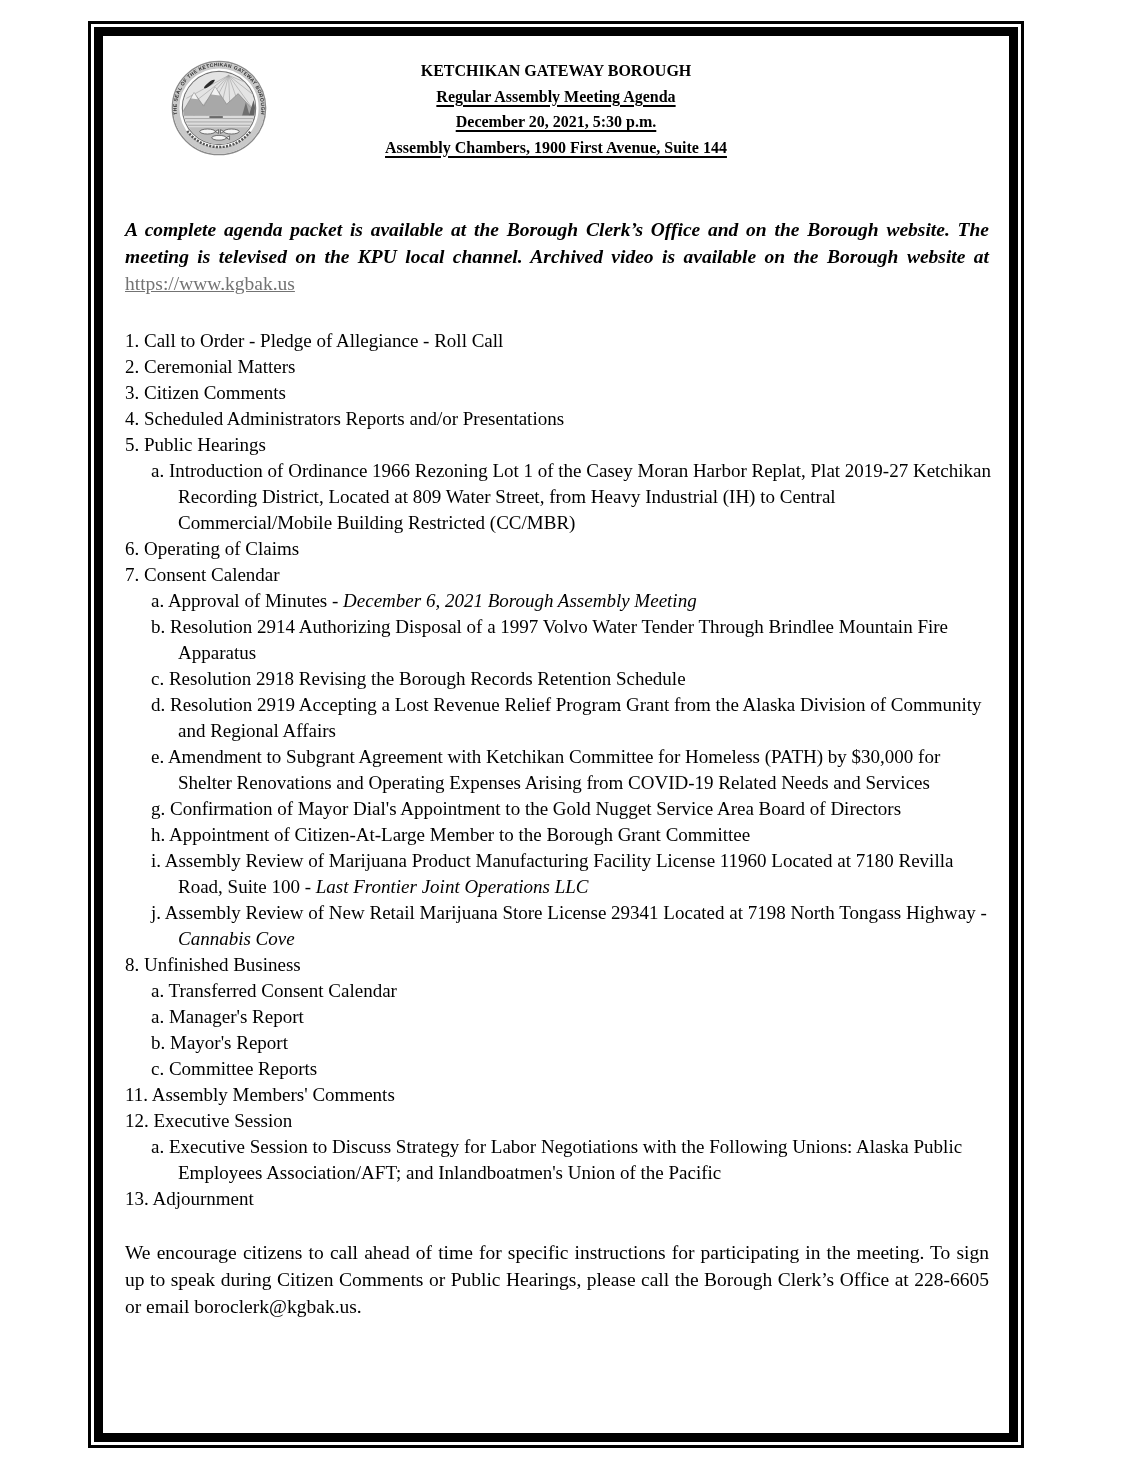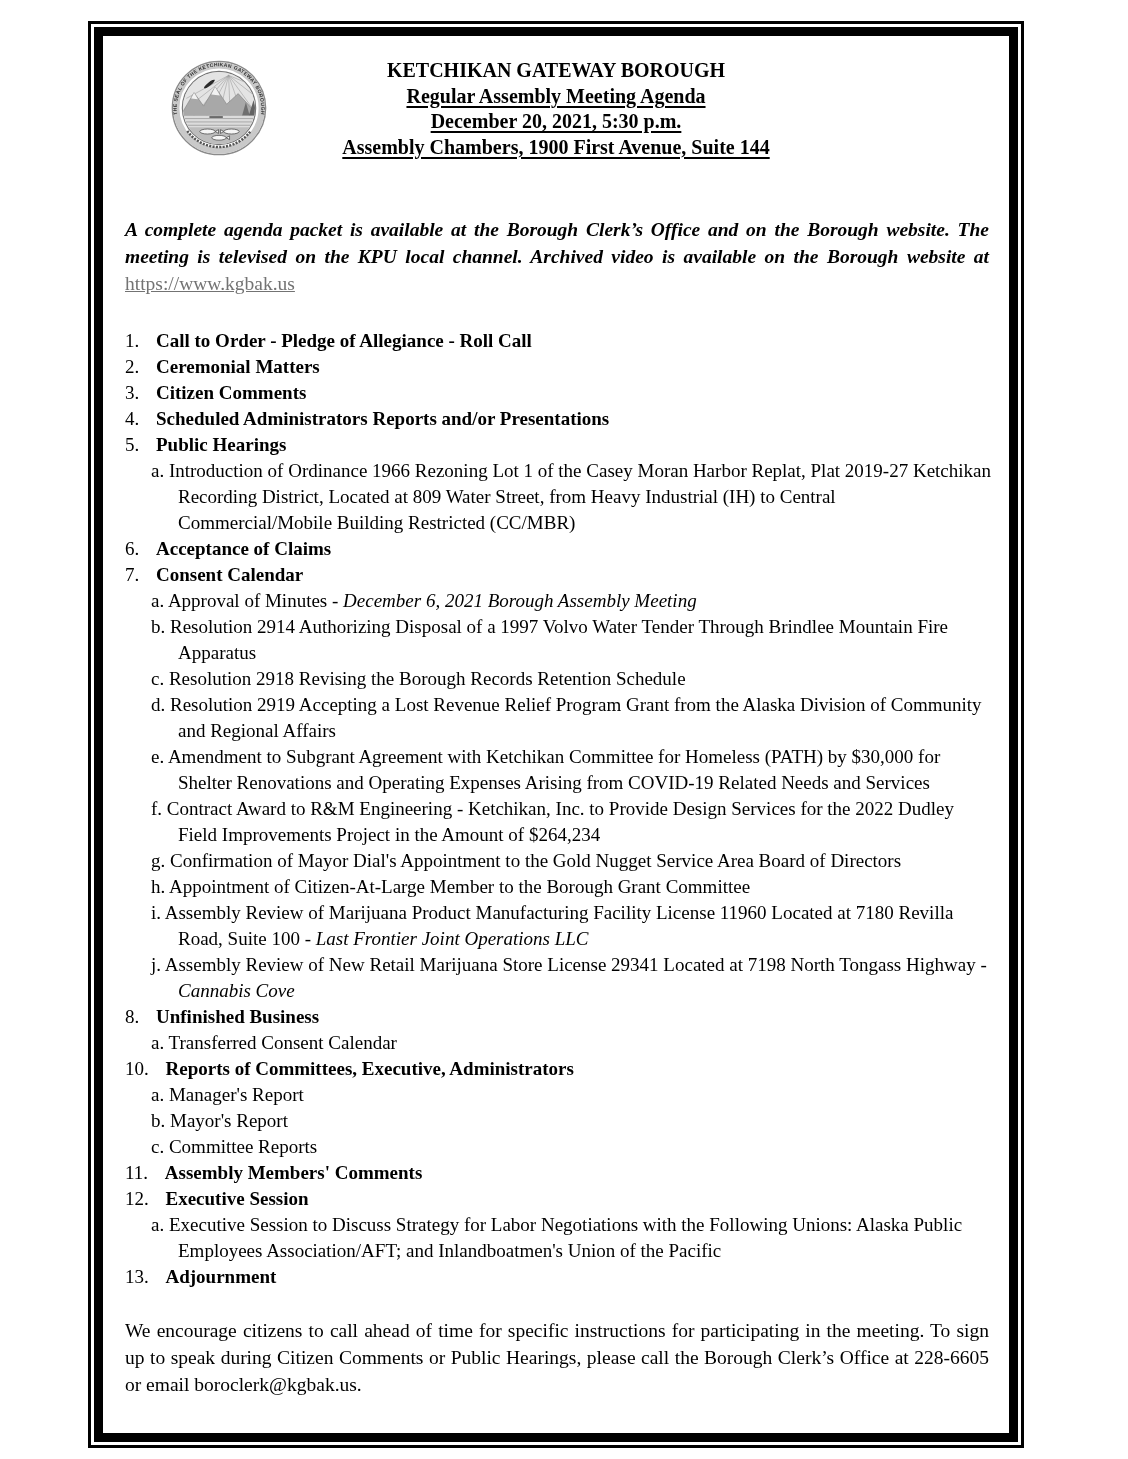--- a/index.html
+++ b/index.html
@@ -31,21 +31,21 @@
     min-height: 148px;
   }
   .seal {
     position: absolute;
     left: 54px; top: 24px;
     width: 96px; height: 96px;
   }
   .header-line {
     text-align: center;
     font-weight: bold;
-    font-size: 20px;
+    font-size: 16px;
     line-height: 25.5px;
   }
   .underlined {
     text-decoration: underline;
     text-decoration-thickness: 1.5px;
     text-underline-offset: 3px;
   }
   
   .intro {
     margin: 32px 6px 0 8px;
@@ -62,21 +62,21 @@
     text-decoration: underline;
   }
   
   .agenda-list {
     margin: 31px 2px 0 8px;
     font-size: 19px;
     line-height: 26px;
   }
   .item-main { padding-left: 34px; text-indent: -34px; }
   .item-num { font-weight: normal; }
-  .item-title { font-weight: bold; margin-left: 12px; }
+  .item-title { font-weight: normal; }
   .sub-item { padding-left: 53px; text-indent: -27px; }
   
   .footer-note {
     margin: 27px 6px 0 8px;
     font-weight: normal;
     font-size: 19.5px;
     line-height: 27px;
     text-align: justify;
   }
 </style>
@@ -167,41 +167,39 @@
           <div class="item-main"><span class="item-num">3. </span><span class="item-title">Citizen Comments</span></div>
         </div>
         <div>
           <div class="item-main"><span class="item-num">4. </span><span class="item-title">Scheduled Administrators Reports and/or Presentations</span></div>
         </div>
         <div>
           <div class="item-main"><span class="item-num">5. </span><span class="item-title">Public Hearings</span></div>
           <div class="sub-item"><span>a. </span>Introduction of Ordinance 1966 Rezoning Lot 1 of the Casey Moran Harbor Replat, Plat 2019-27 Ketchikan Recording District, Located at 809 Water Street, from Heavy Industrial (IH) to Central Commercial/Mobile Building Restricted (CC/MBR)</div>
         </div>
         <div>
-          <div class="item-main"><span class="item-num">6. </span><span class="item-title">Acceptance of Claims</span></div>
+          <div class="item-main"><span class="item-num">6. </span><span class="item-title">Operating of Claims</span></div>
         </div>
         <div>
           <div class="item-main"><span class="item-num">7. </span><span class="item-title">Consent Calendar</span></div>
           <div class="sub-item"><span>a. </span>Approval of Minutes - <i>December 6, 2021 Borough Assembly Meeting</i></div>
           <div class="sub-item"><span>b. </span>Resolution 2914 Authorizing Disposal of a 1997 Volvo Water Tender Through Brindlee Mountain Fire Apparatus</div>
           <div class="sub-item"><span>c. </span>Resolution 2918 Revising the Borough Records Retention Schedule</div>
           <div class="sub-item"><span>d. </span>Resolution 2919 Accepting a Lost Revenue Relief Program Grant from the Alaska Division of Community and Regional Affairs</div>
           <div class="sub-item"><span>e. </span>Amendment to Subgrant Agreement with Ketchikan Committee for Homeless (PATH) by $30,000 for Shelter Renovations and Operating Expenses Arising from COVID-19 Related Needs and Services</div>
-          <div class="sub-item"><span>f. </span>Contract Award to R&amp;M Engineering - Ketchikan, Inc. to Provide Design Services for the 2022 Dudley Field Improvements Project in the Amount of $264,234</div>
           <div class="sub-item"><span>g. </span>Confirmation of Mayor Dial's Appointment to the Gold Nugget Service Area Board of Directors</div>
           <div class="sub-item"><span>h. </span>Appointment of Citizen-At-Large Member to the Borough Grant Committee</div>
           <div class="sub-item"><span>i. </span>Assembly Review of Marijuana Product Manufacturing Facility License 11960 Located at 7180 Revilla Road, Suite 100 - <i>Last Frontier Joint Operations LLC</i></div>
           <div class="sub-item"><span>j. </span>Assembly Review of New Retail Marijuana Store License 29341 Located at 7198 North Tongass Highway - <i>Cannabis Cove</i></div>
         </div>
         <div>
           <div class="item-main"><span class="item-num">8. </span><span class="item-title">Unfinished Business</span></div>
           <div class="sub-item"><span>a. </span>Transferred Consent Calendar</div>
         </div>
         <div>
-          <div class="item-main"><span class="item-num">10. </span><span class="item-title">Reports of Committees, Executive, Administrators</span></div>
           <div class="sub-item"><span>a. </span>Manager's Report</div>
           <div class="sub-item"><span>b. </span>Mayor's Report</div>
           <div class="sub-item"><span>c. </span>Committee Reports</div>
         </div>
         <div>
           <div class="item-main"><span class="item-num">11. </span><span class="item-title">Assembly Members' Comments</span></div>
         </div>
         <div>
           <div class="item-main"><span class="item-num">12. </span><span class="item-title">Executive Session</span></div>
           <div class="sub-item"><span>a. </span>Executive Session to Discuss Strategy for Labor Negotiations with the Following Unions: Alaska Public Employees Association/AFT; and Inlandboatmen's Union of the Pacific</div>

